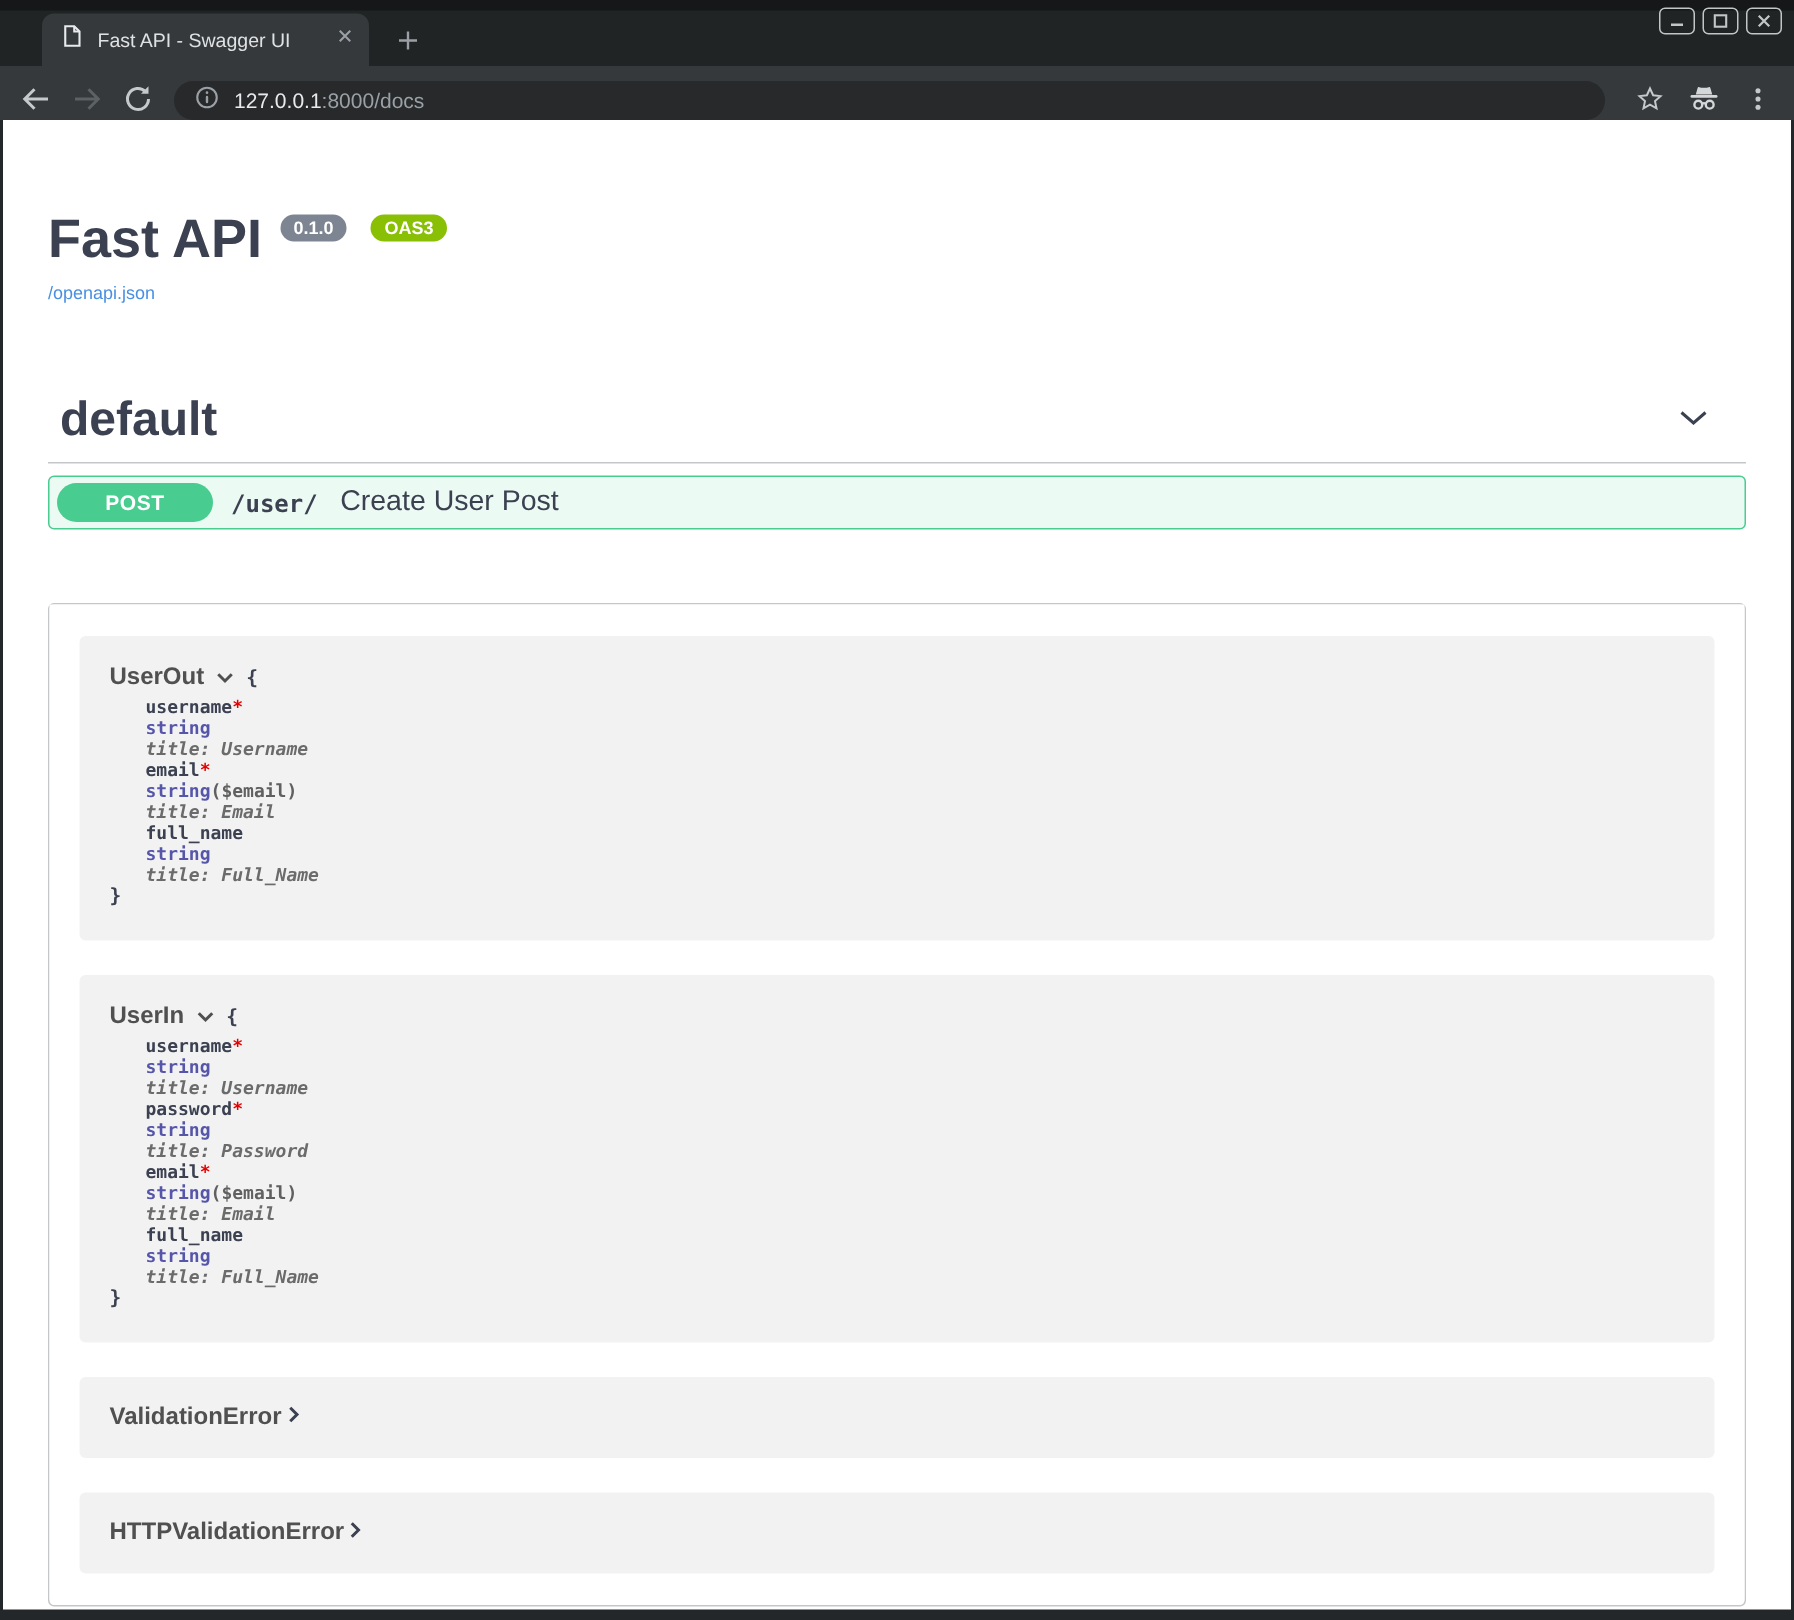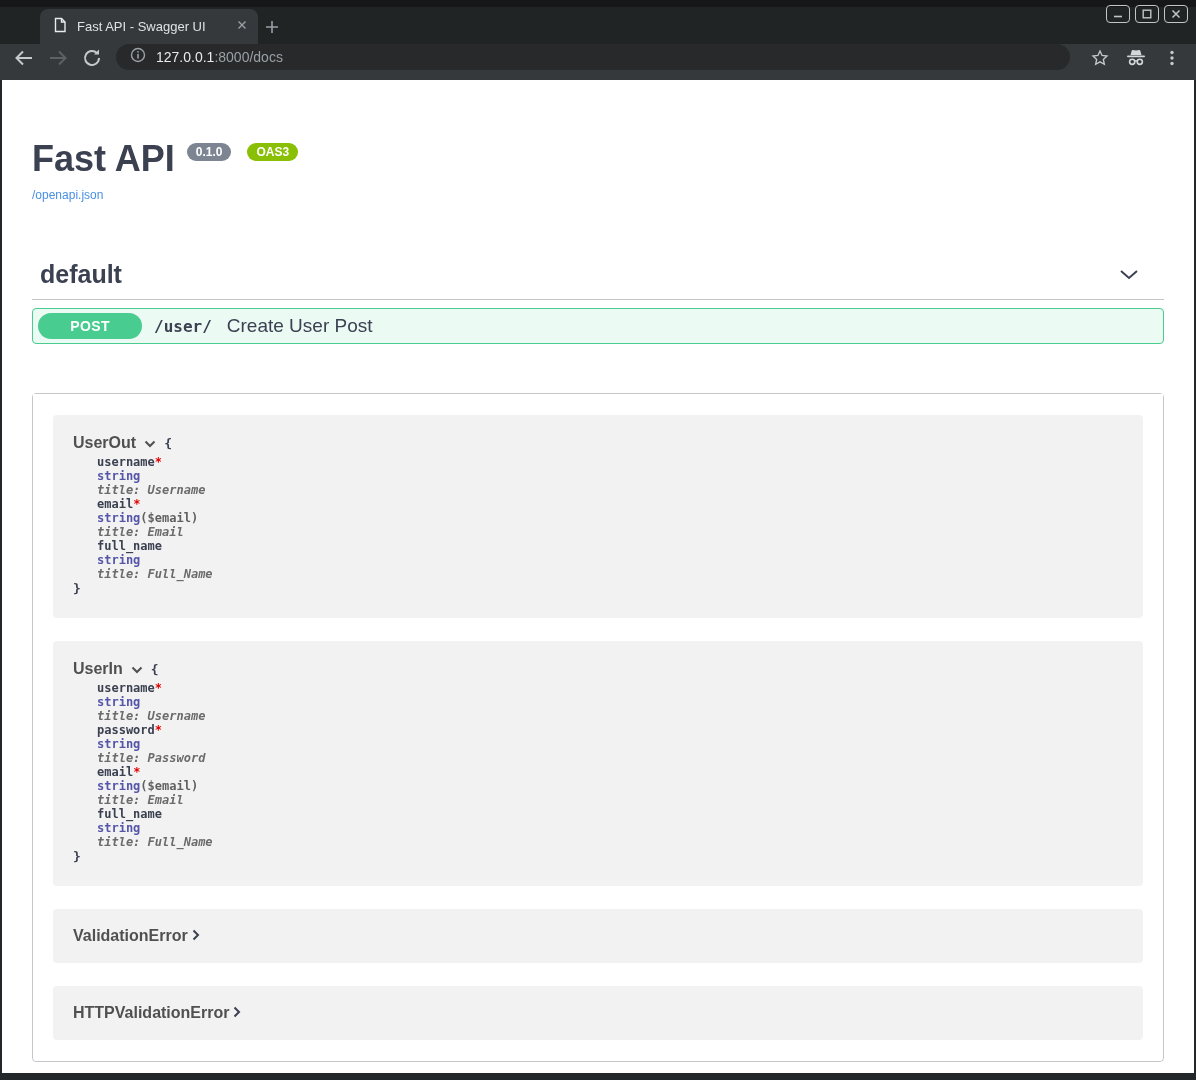--- a/index.html
+++ b/index.html
@@ -3,28 +3,28 @@
 <meta charset="utf-8">
 <style>
   * { box-sizing: border-box; margin: 0; padding: 0; }
   html,body { width:1196px; height:1080px; overflow:hidden; }
   body { font-family:"Liberation Sans", sans-serif; background:#242729; }
 
   .frame { width:1196px; height:1080px; display:flex; flex-direction:column; background:#242729; padding-bottom:7px; }
 
   
   .tabbar { position:relative; height:44px; background:#212425; border-top:7px solid #151718; flex-shrink:0; }
-  .tab { position:absolute; left:40px; top:2px; width:218px; height:35px; background:#35393b;
+  .tab { position:absolute; left:28px; top:2px; width:218px; height:35px; background:#35393b;
          border-radius:8px 8px 0 0; display:flex; align-items:center; gap:9px; padding:0 8px 0 12px; cursor:default; }
   .tab-title { flex:1; color:#dfe1e3; font-size:13px; white-space:nowrap; overflow:hidden; }
   .newtab { position:absolute; left:260px; top:8px; width:24px; height:24px; display:flex; align-items:center; justify-content:center; }
   .win-controls { position:absolute; right:8px; top:-2px; display:flex; gap:5px; }
   .win-btn { width:24px; height:18px; border:1px solid #c3c6c7; border-radius:4px; display:flex; align-items:center; justify-content:center; background:transparent; }
 
-  .toolbar { height:36px; background:#35393b; display:flex; align-items:flex-start; padding:0 10px; flex-shrink:0; }
+  .toolbar { height:36px; background:#35393b; display:flex; align-items:flex-end; padding:0 10px; flex-shrink:0; }
   .nav-btn { width:28px; height:28px; display:flex; align-items:center; justify-content:center; margin-right:6px; }
   .urlbar { flex:1; height:26px; background:#27292a; border-radius:13px; display:flex; align-items:center; gap:10px; padding:0 14px; margin:0 8px 0 4px; }
   .url-text { font-size:14px; color:#e8eaed; white-space:nowrap; }
   .url-text .dim { color:#9aa0a6; }
   .side-btn { width:28px; height:28px; display:flex; align-items:center; justify-content:center; margin-left:8px; }
 
   
   .viewport { flex:1; background:#ffffff; margin:0 2px; overflow:hidden; }
   .swagger { padding:0 30px; color:#3b4151; }
 
@@ -32,21 +32,21 @@
   .api-title { font-size:36px; font-weight:700; color:#3b4151; display:flex; align-items:flex-start; line-height:38px; }
   .badges { display:flex; gap:16px; margin:3px 0 0 12px; }
   .badge { font-size:12px; font-weight:700; color:#fff; padding:2px 9px; border-radius:57px; line-height:14px; }
   .badge.version { background:#7d8492; }
   .badge.oas { background:#89bf04; }
   .spec-link { display:inline-block; margin-top:10px; font-size:12px; color:#4990e2; text-decoration:none; cursor:pointer; }
 
   .tag-section { margin-top:57px; }
   .tag-header { display:flex; align-items:center; justify-content:space-between; padding:0 25px 10px 8px;
                 border-bottom:1px solid rgba(59,65,81,.3); cursor:pointer; }
-  .tag-title { font-size:25px; font-weight:600; color:#3b4151; }
+  .tag-title { font-size:32px; font-weight:600; color:#3b4151; }
 
   .opblock { margin-top:8px; height:36px; border:1px solid #49cc90; border-radius:4px; background:rgba(73,204,144,.1);
              display:flex; align-items:center; padding:0 5px; cursor:pointer; }
   .opblock-method { width:104px; height:26px; background:#49cc90; color:#fff; font-size:14px; font-weight:700;
                     border-radius:13px; display:flex; align-items:center; justify-content:center; letter-spacing:.4px; }
   .opblock-path { margin-left:12px; font-family:"DejaVu Sans Mono", monospace; font-weight:700; font-size:16px; color:#3b4151; }
   .opblock-summary { margin-left:15px; font-size:19px; color:#3b4151; }
 
   .models { margin-top:49px; border:1px solid rgba(59,65,81,.3); border-radius:4px; }
   .models-header { height:38px; background:#fafafa; border-bottom:1px solid rgba(59,65,81,.15); border-radius:4px 4px 0 0;

